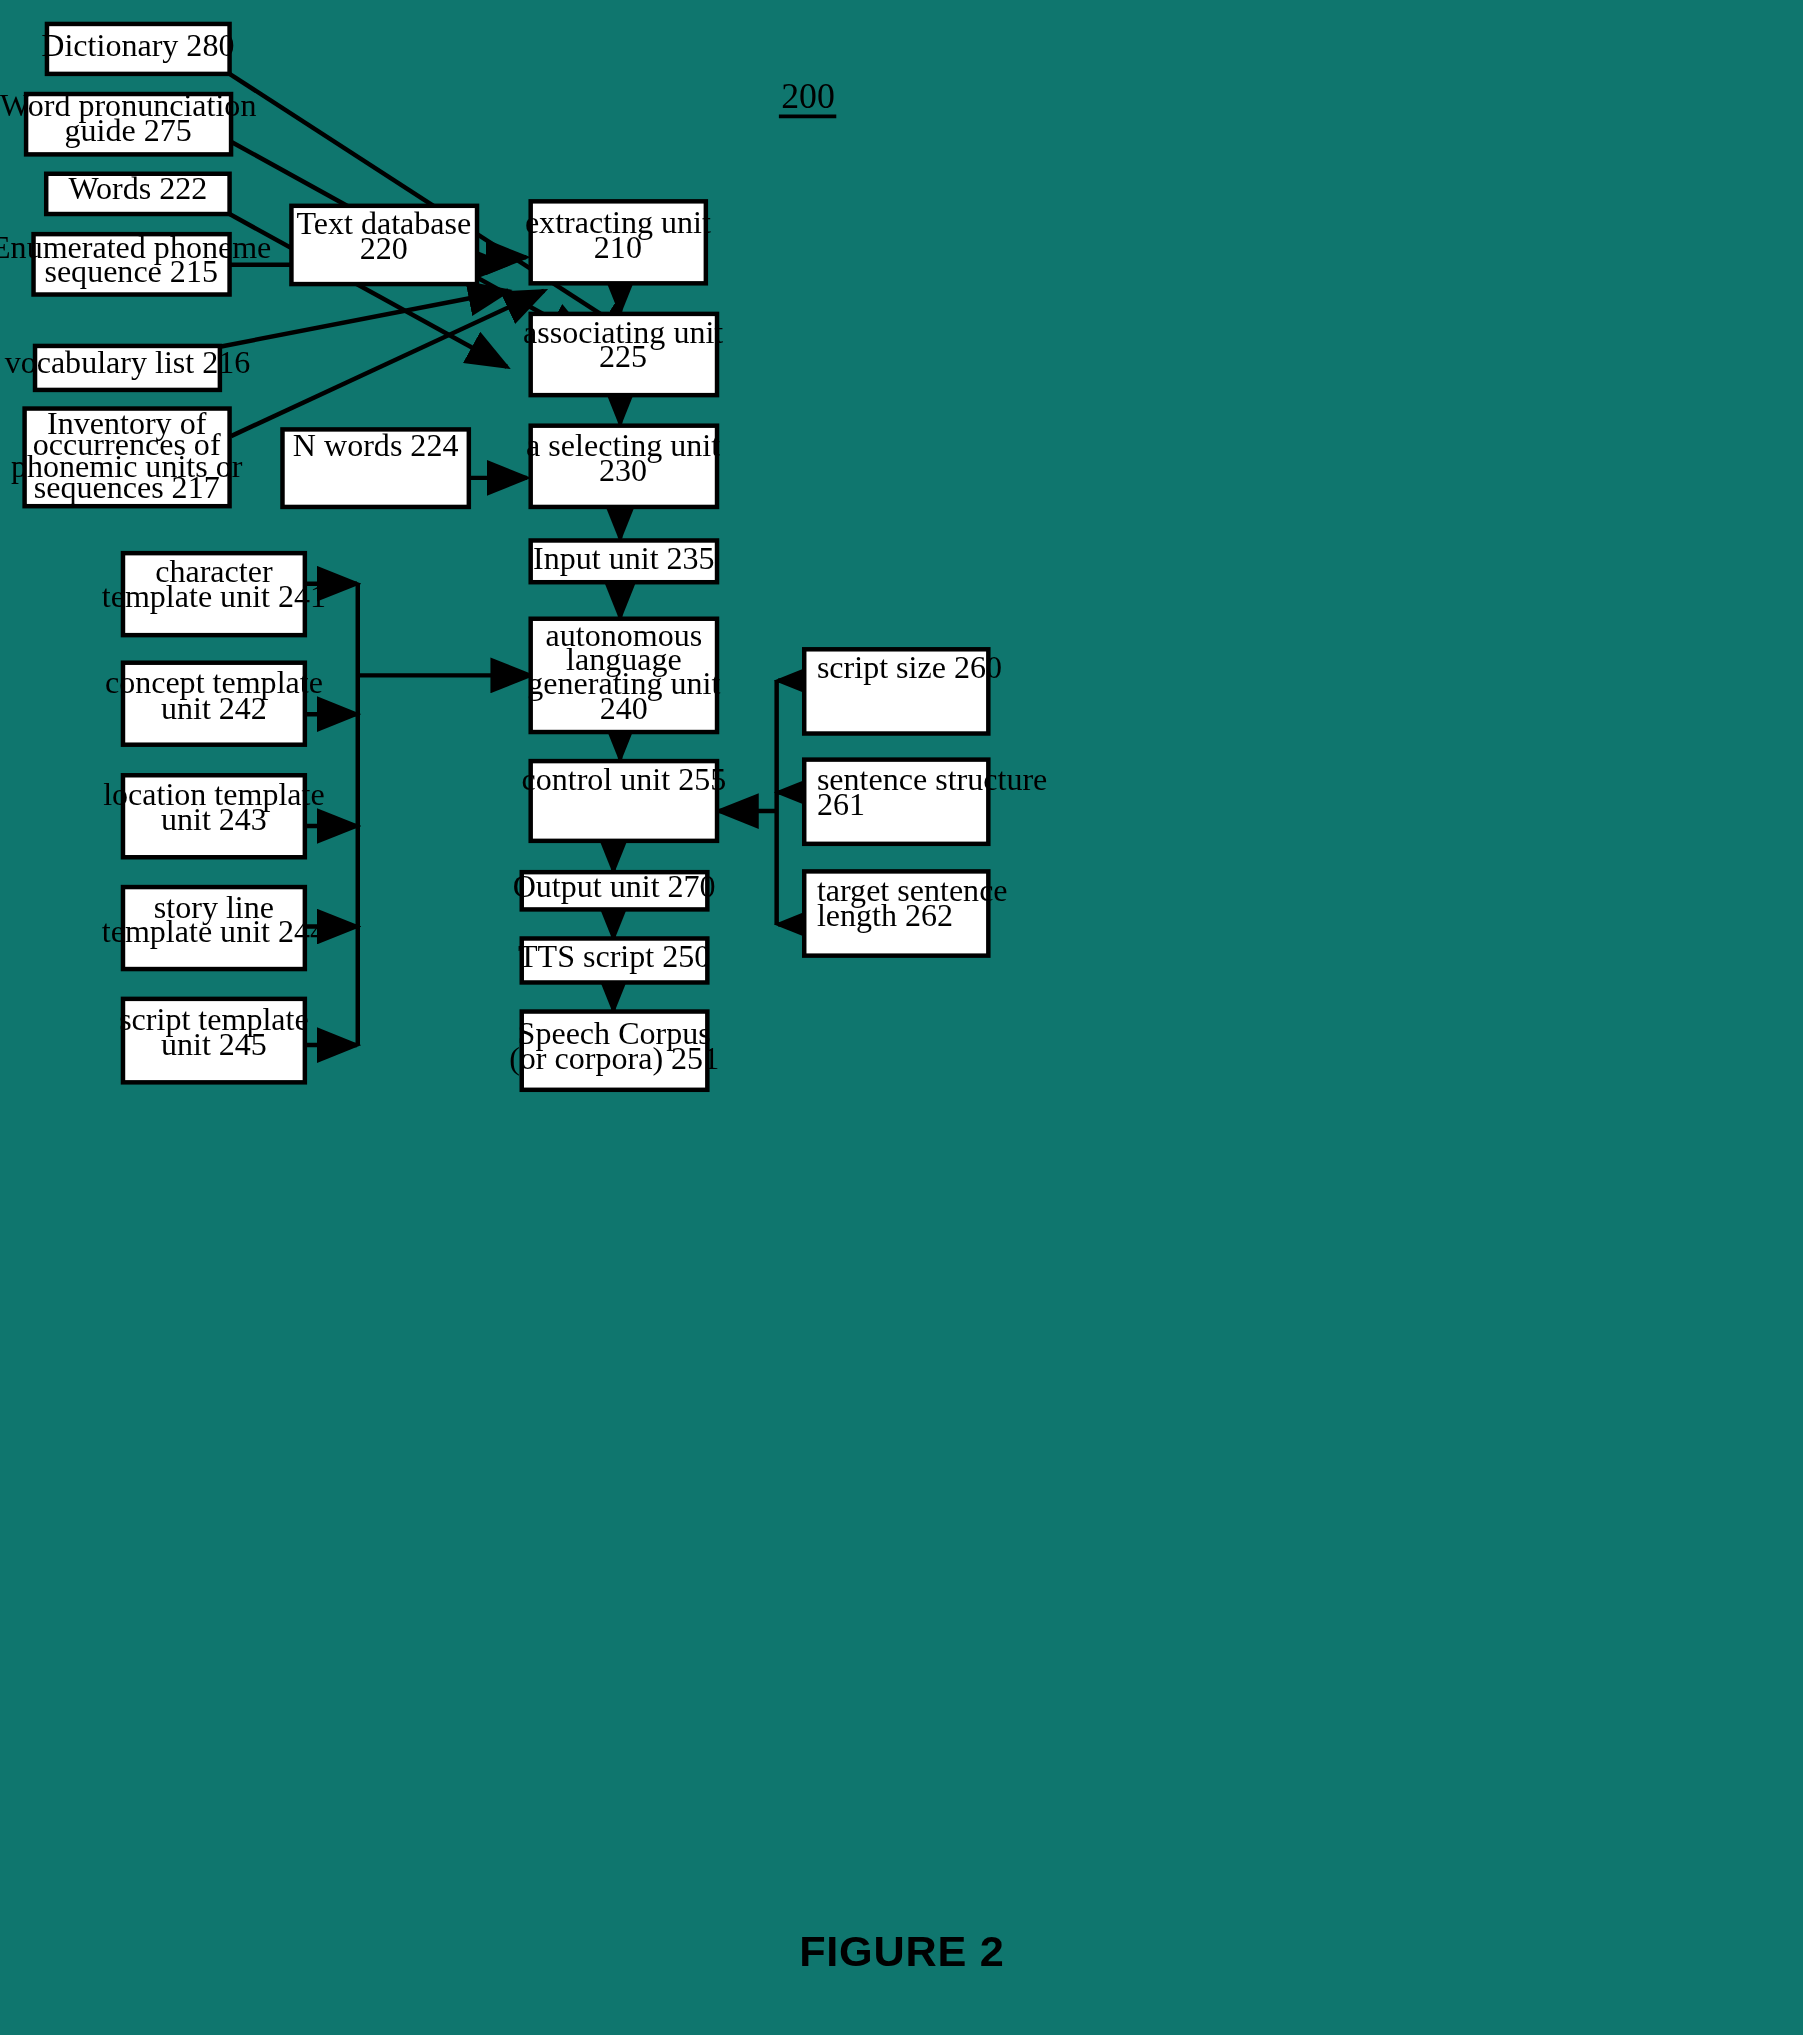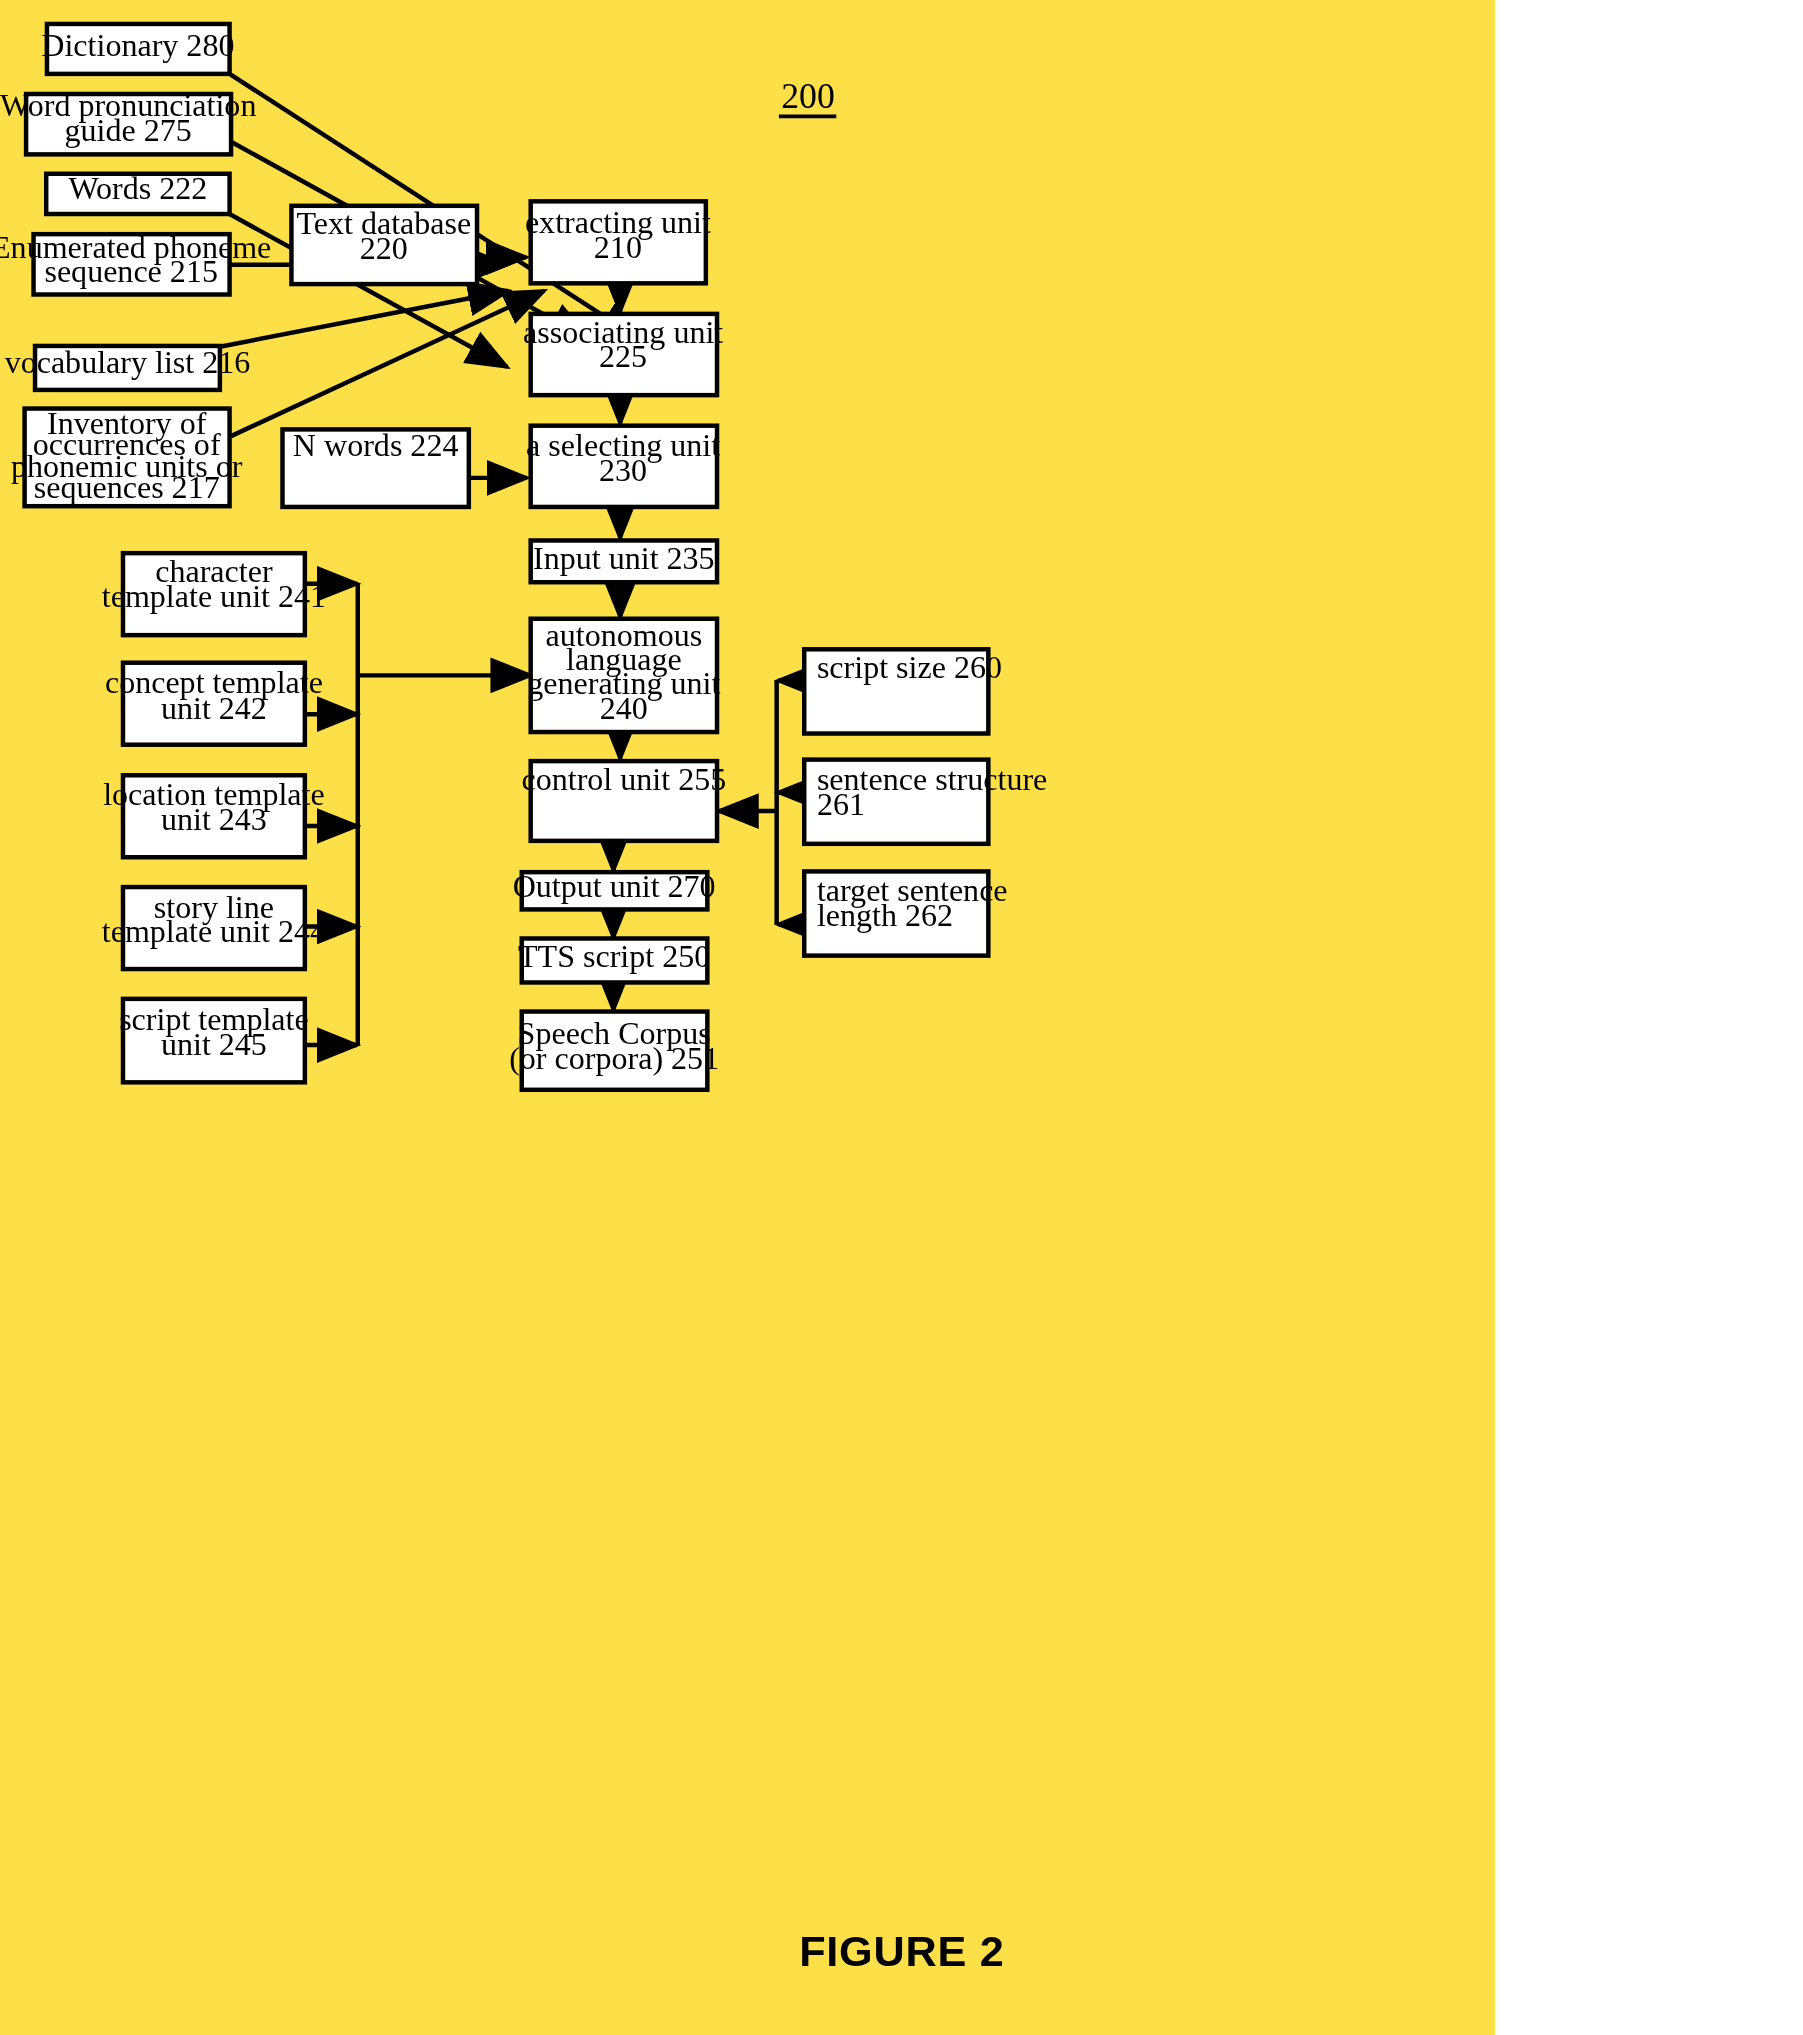--- a/index.html
+++ b/index.html
@@ -5,23 +5,23 @@
   html, body {
     margin: 0;
     padding: 0;
     background: #ffffff;
   }
   body {
     font-family: "Liberation Serif", "DejaVu Serif", serif;
   }
   #page {
     position: relative;
-    width: 1495px;
+    width: 1803px;
     height: 2035px;
-    background: #fde047;
+    background: #0f766e;
     overflow: hidden;
   }
   svg#diagram {
     position: absolute;
     left: 0;
     top: 0;
     width: 1803px;
     height: 2035px;
   }
   .bx {

